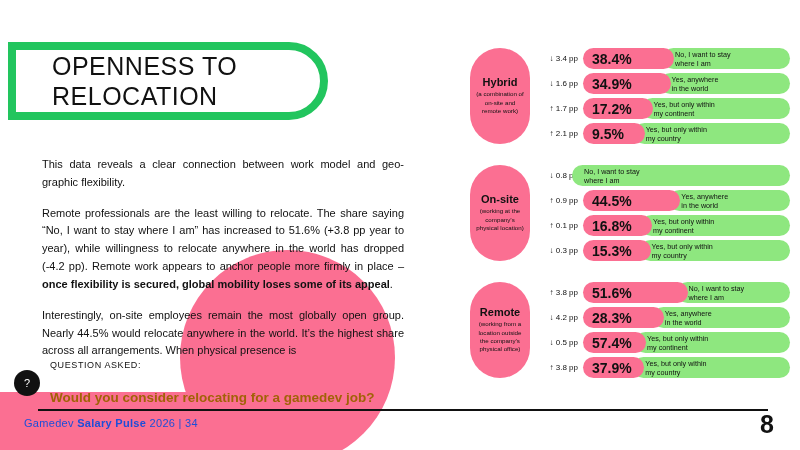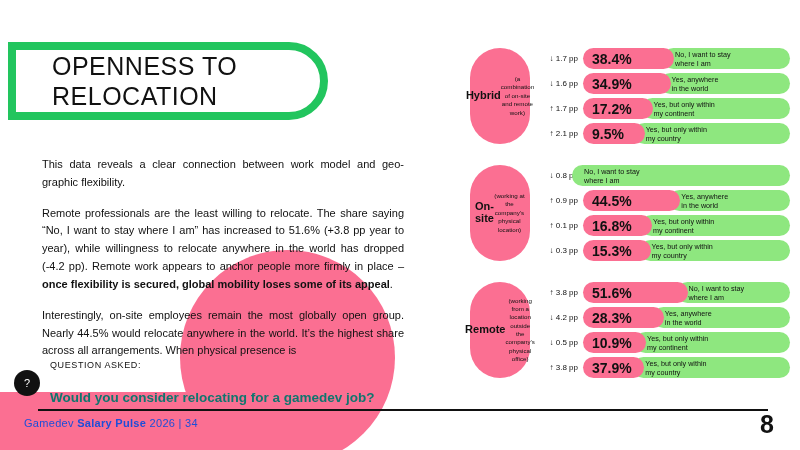--- a/index.html
+++ b/index.html
@@ -105,21 +105,21 @@
   }
   .q-label {
     font-size: 9px;
     letter-spacing: 0.6px;
     color: #111111;
     margin-bottom: 20px;
   }
   .q-text {
     font-size: 13.5px;
     font-weight: bold;
-    color: #0f766e;
+    color: #a16207;
   }
 
   
   .footer-rule {
     position: absolute;
     left: 38px;
     top: 409px;
     width: 730px;
     height: 1.5px;
     background: #111111;
@@ -163,20 +163,21 @@
     top: 0;
     width: 60px;
     min-height: 96px;
     background: #fb6f92;
     border-radius: 32px;
     color: #111111;
     text-align: center;
     padding: 10px 5px;
     box-sizing: border-box;
     display: flex;
+    flex-direction: column;
     align-items: center;
     justify-content: center;
   }
   .group-label .g-name {
     font-size: 11px;
     font-weight: bold;
     margin-bottom: 2px;
   }
   .group-label .g-sub {
     font-size: 6.2px;
@@ -274,21 +275,21 @@
 <div class="page-num">8</div>
 
 <div class="charts">
     <div class="group">
       <div class="group-label">
         <div class="g-name">Hybrid</div>
         <div class="g-sub">(a combination of on-site and remote work)</div>
       </div>
       <div class="rows">
         <div class="row">
-          <div class="delta">↓ 1.7 pp</div>
+          <div class="delta">↓ 3.4 pp</div>
           <div class="bar" style="width: 91.0982px;">38.4%</div>
           <div class="cat">
             <div><span>No, I want to stay</span><br><span>where I am</span></div>
           </div>
         </div>
         <div class="row">
           <div class="delta">↓ 1.6 pp</div>
           <div class="bar" style="width: 87.5345px;">34.9%</div>
           <div class="cat">
             <div><span>Yes, anywhere</span><br><span>in the world</span></div>
@@ -360,21 +361,21 @@
         </div>
         <div class="row">
           <div class="delta">↓ 4.2 pp</div>
           <div class="bar" style="width: 80.8145px;">28.3%</div>
           <div class="cat">
             <div><span>Yes, anywhere</span><br><span>in the world</span></div>
           </div>
         </div>
         <div class="row">
           <div class="delta">↓ 0.5 pp</div>
-          <div class="bar" style="width: 63.0982px;">10.9%</div>
+          <div class="bar" style="width: 63.0982px;">57.4%</div>
           <div class="cat">
             <div><span>Yes, but only within</span><br><span>my continent</span></div>
           </div>
         </div>
         <div class="row">
           <div class="delta">↑ 3.8 pp</div>
           <div class="bar" style="width: 61.2655px;">37.9%</div>
           <div class="cat">
             <div><span>Yes, but only within</span><br><span>my country</span></div>
           </div>

